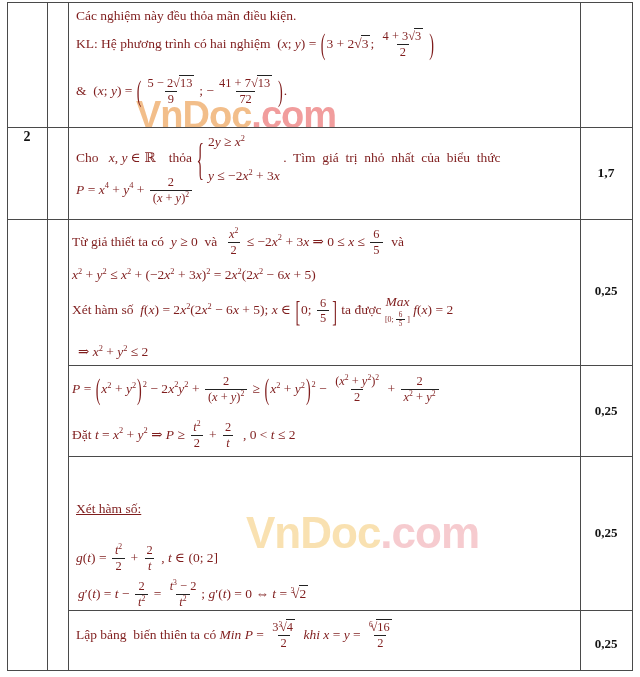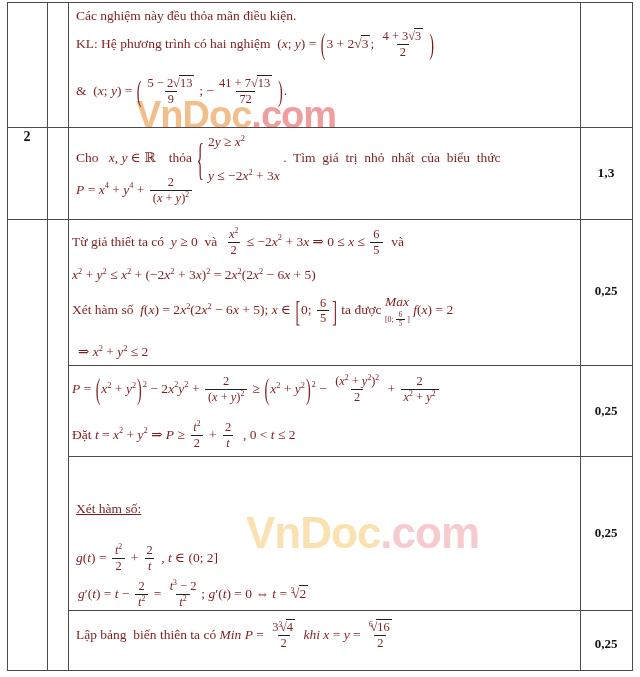--- a/index.html
+++ b/index.html
@@ -25,21 +25,21 @@
   .m-ridx{font-size:60%;position:relative;top:-0.55em;margin-right:-0.3em;}
   .m-bp{display:inline-block;transform:scaleY(2.05);vertical-align:middle;font-size:1.05em;
         font-weight:300;padding:0 1px;line-height:1;}
   .m-p{display:inline;}
   .m-pc{display:inline;white-space:pre;}
   .m-cases{display:inline-flex;align-items:center;vertical-align:middle;}
   .m-brace{display:inline-block;transform:scaleY(2.9);font-size:1.15em;font-weight:300;
            margin:0 4px 0 1px;line-height:1;}
   .m-col{display:inline-flex;flex-direction:column;gap:16px;}
   .m-crow{display:block;white-space:pre;}
-  .m-under{display:inline-flex;flex-direction:column;vertical-align:middle;}
+  .m-under{display:inline-flex;flex-direction:column;align-items:center;vertical-align:middle;}
   .m-ub,.m-uu{display:block;white-space:pre;}
   .m-uu{font-size:58%;line-height:1;}
 </style>
 </head>
 <body>
 
 <div id="page">
 
   <div class="wm" id="wm1"><span style="color: rgb(240, 174, 110);">VnDoc</span><span style="color: rgb(238, 133, 133);">.com</span></div>
   <div class="wm" id="wm2"><span style="color: rgb(249, 224, 173);">VnDoc</span><span style="color: rgb(246, 201, 205);">.com</span></div>
@@ -54,21 +54,21 @@
   <div class="gline" style="left:7px;top:127px;width:626px;height:1px;"></div>
   <div class="gline" style="left:7px;top:219px;width:626px;height:1px;"></div>
   <div class="gline" style="left:7px;top:670px;width:626px;height:1px;"></div>
 
   <div class="gline" style="left:68px;top:365px;width:565px;height:1px;"></div>
   <div class="gline" style="left:68px;top:456px;width:565px;height:1px;"></div>
   <div class="gline" style="left:68px;top:610px;width:565px;height:1px;"></div>
 
   <div class="cellnum" style="left:7px;top:129px;width:40px;">2</div>
 
-  <div class="pts" style="top:165px;font-size:13.5px;">1,3</div>
+  <div class="pts" style="top:165px;font-size:13.5px;">1,7</div>
   <div class="pts" style="top:283px;">0,25</div>
   <div class="pts" style="top:403px;">0,25</div>
   <div class="pts" style="top:525px;">0,25</div>
   <div class="pts" style="top:636px;">0,25</div>
 
   <div class="line" style="left:76px;top:7px;"><span class="m-txt">Các nghiệm này đều thỏa mãn điều kiện.</span></div>
   <div class="line" style="left:76px;top:29px;"><span class="m-txt">KL: Hệ phương trình có hai nghiệm  </span><span class="m-parw"><span class="m-p">(</span><span class="m-pc"><span class="m-var">x</span><span class="m-txt">; </span><span class="m-var">y</span></span><span class="m-p">)</span></span><span class="m-txt"> = </span><span class="m-parw"><span class="m-bp">(</span><span class="m-pc"><span class="m-txt">3 + 2</span><span class="m-sqrt"><span class="m-rsign">√</span><span class="m-rad"><span class="m-txt">3</span></span></span><span class="m-txt">; </span><span class="m-frac"><span class="m-num"><span class="m-txt">4 + 3</span><span class="m-sqrt"><span class="m-rsign">√</span><span class="m-rad"><span class="m-txt">3</span></span></span></span><span class="m-den"><span class="m-txt">2</span></span></span></span><span class="m-bp">)</span></span></div>
   <div class="line" style="left:76px;top:76px;"><span class="m-txt">&amp;  </span><span class="m-parw"><span class="m-p">(</span><span class="m-pc"><span class="m-var">x</span><span class="m-txt">; </span><span class="m-var">y</span></span><span class="m-p">)</span></span><span class="m-txt"> = </span><span class="m-parw"><span class="m-bp">(</span><span class="m-pc"><span class="m-frac"><span class="m-num"><span class="m-txt">5 − 2</span><span class="m-sqrt"><span class="m-rsign">√</span><span class="m-rad"><span class="m-txt">13</span></span></span></span><span class="m-den"><span class="m-txt">9</span></span></span><span class="m-txt">; −</span><span class="m-frac"><span class="m-num"><span class="m-txt">41 + 7</span><span class="m-sqrt"><span class="m-rsign">√</span><span class="m-rad"><span class="m-txt">13</span></span></span></span><span class="m-den"><span class="m-txt">72</span></span></span></span><span class="m-bp">)</span></span><span class="m-txt">.</span></div>
 
   <div class="line" style="left:76px;top:133px;"><span class="m-txt">Cho   </span><span class="m-var">x</span><span class="m-txt">, </span><span class="m-var">y</span><span class="m-txt"> ∈ ℝ    thỏa </span><span class="m-cases"><span class="m-brace">{</span><span class="m-col"><span class="m-crow"><span class="m-txt">2</span><span class="m-var">y</span><span class="m-txt"> ≥ </span><span class="m-var">x</span><sup class="m-sup">2</sup></span><span class="m-crow"><span class="m-var">y</span><span class="m-txt"> ≤ −2</span><span class="m-var">x</span><sup class="m-sup">2</sup><span class="m-txt"> + 3</span><span class="m-var">x</span></span></span></span><span class="m-txt"> .  Tìm  giá  trị  nhỏ  nhất  của  biểu  thức</span></div>

